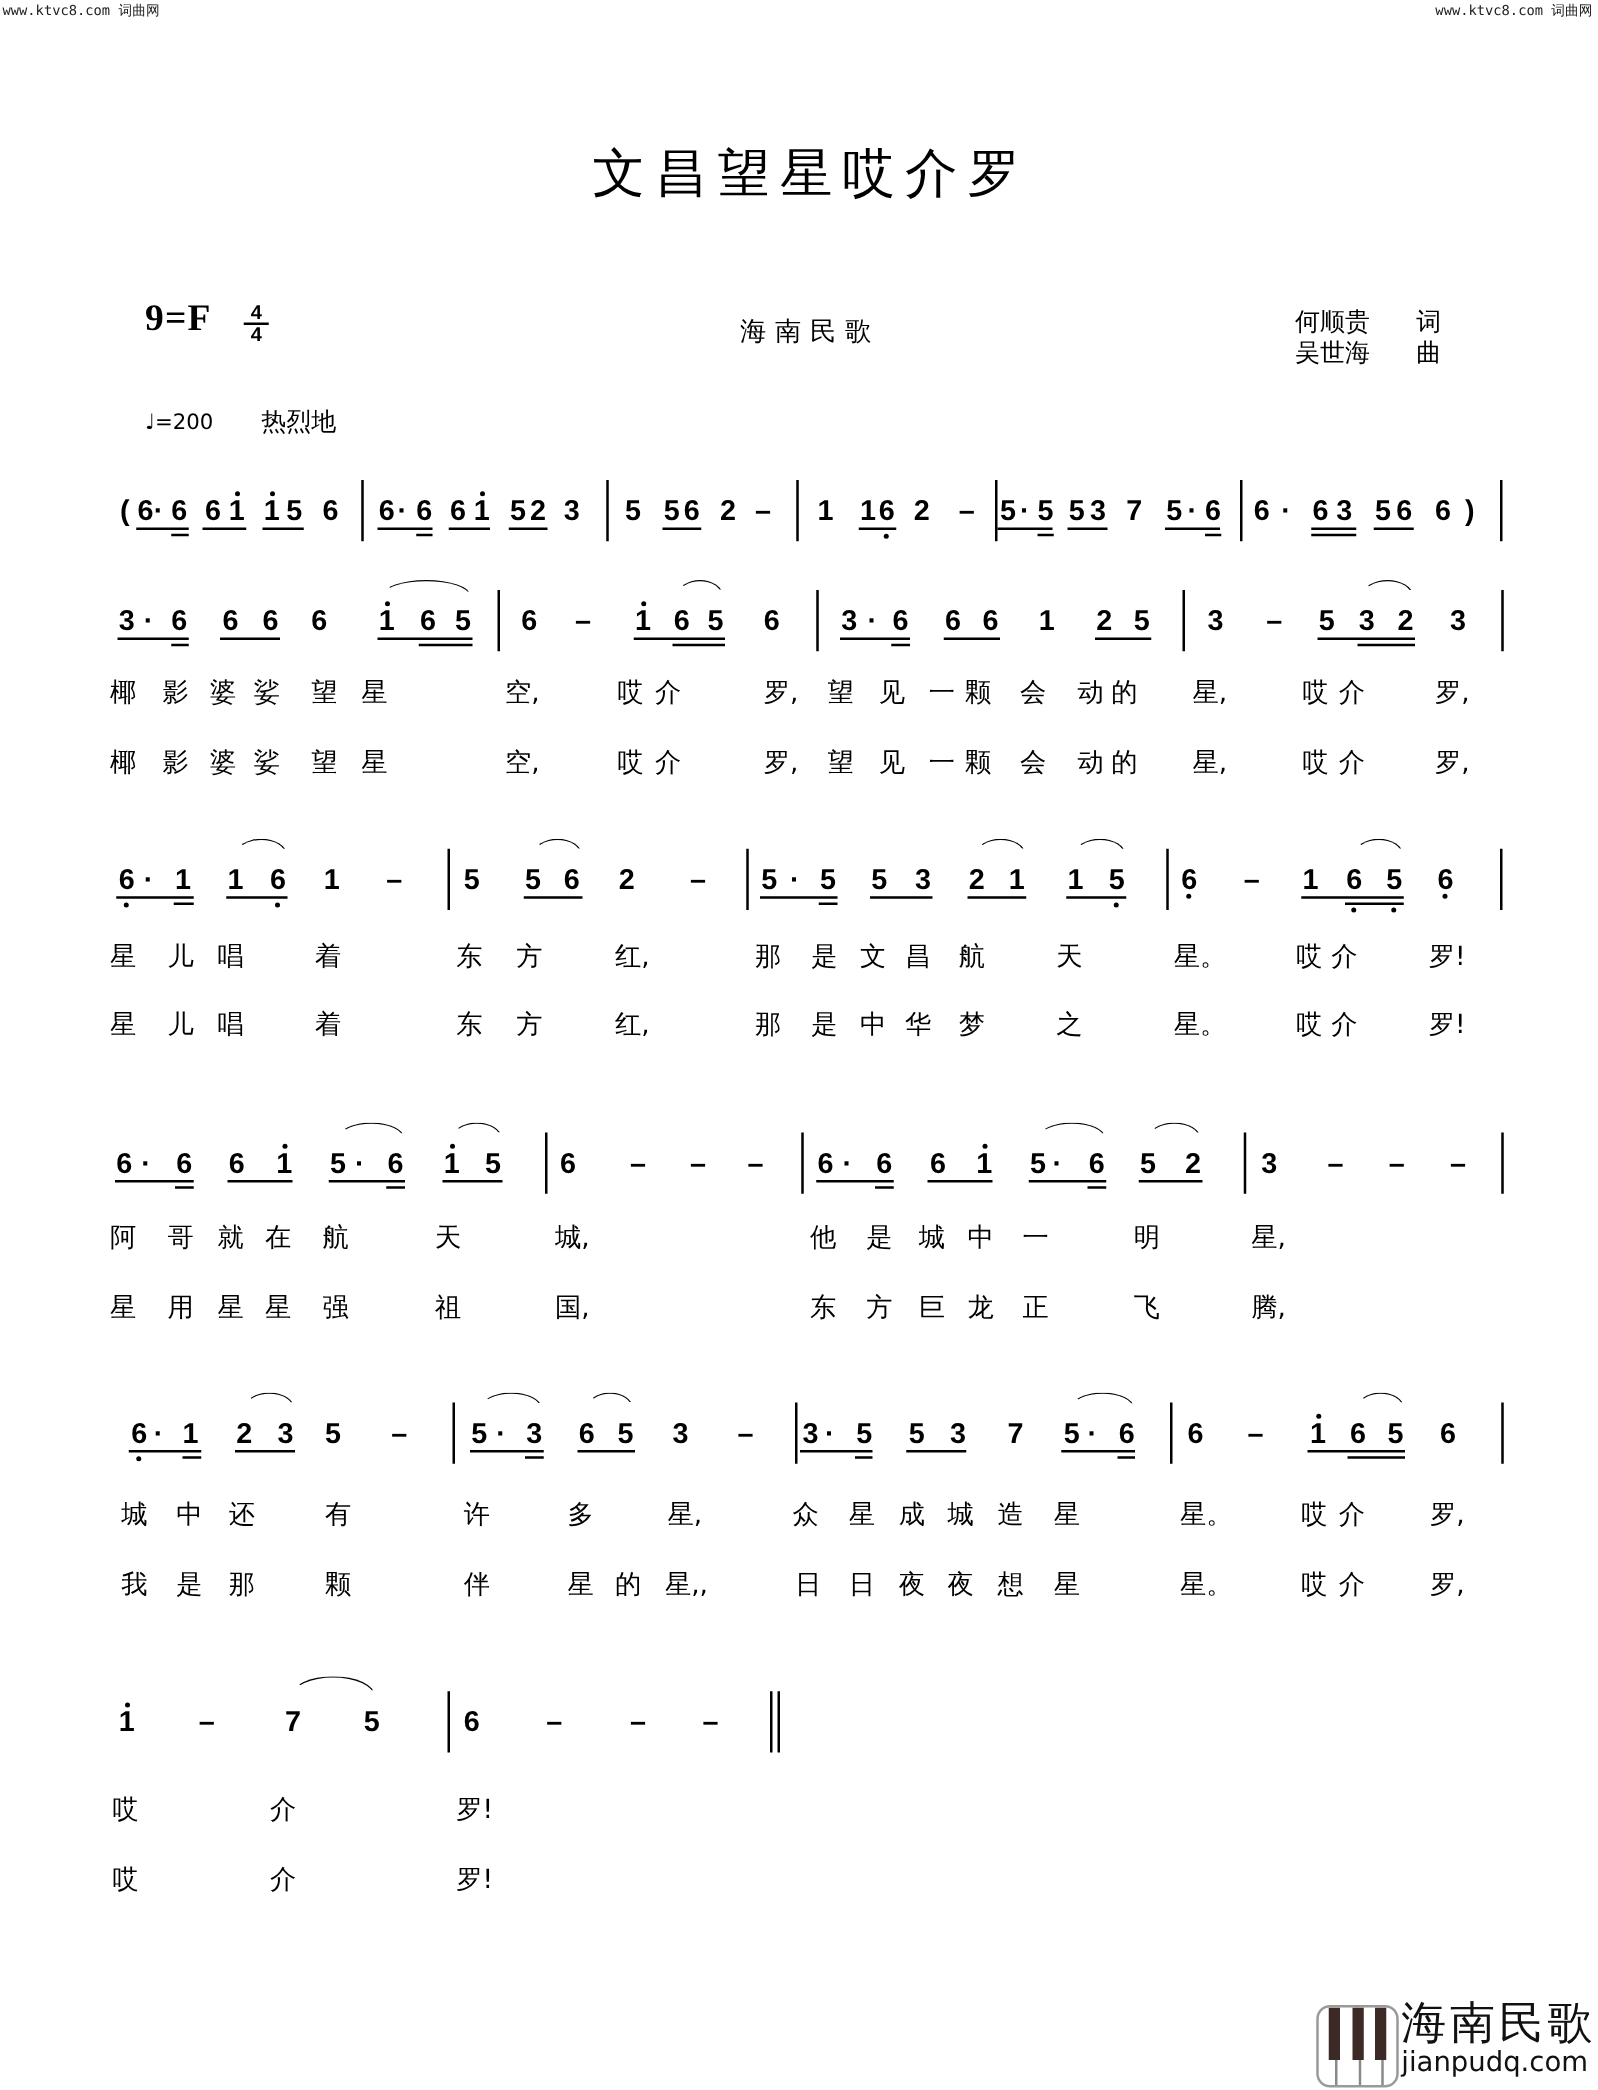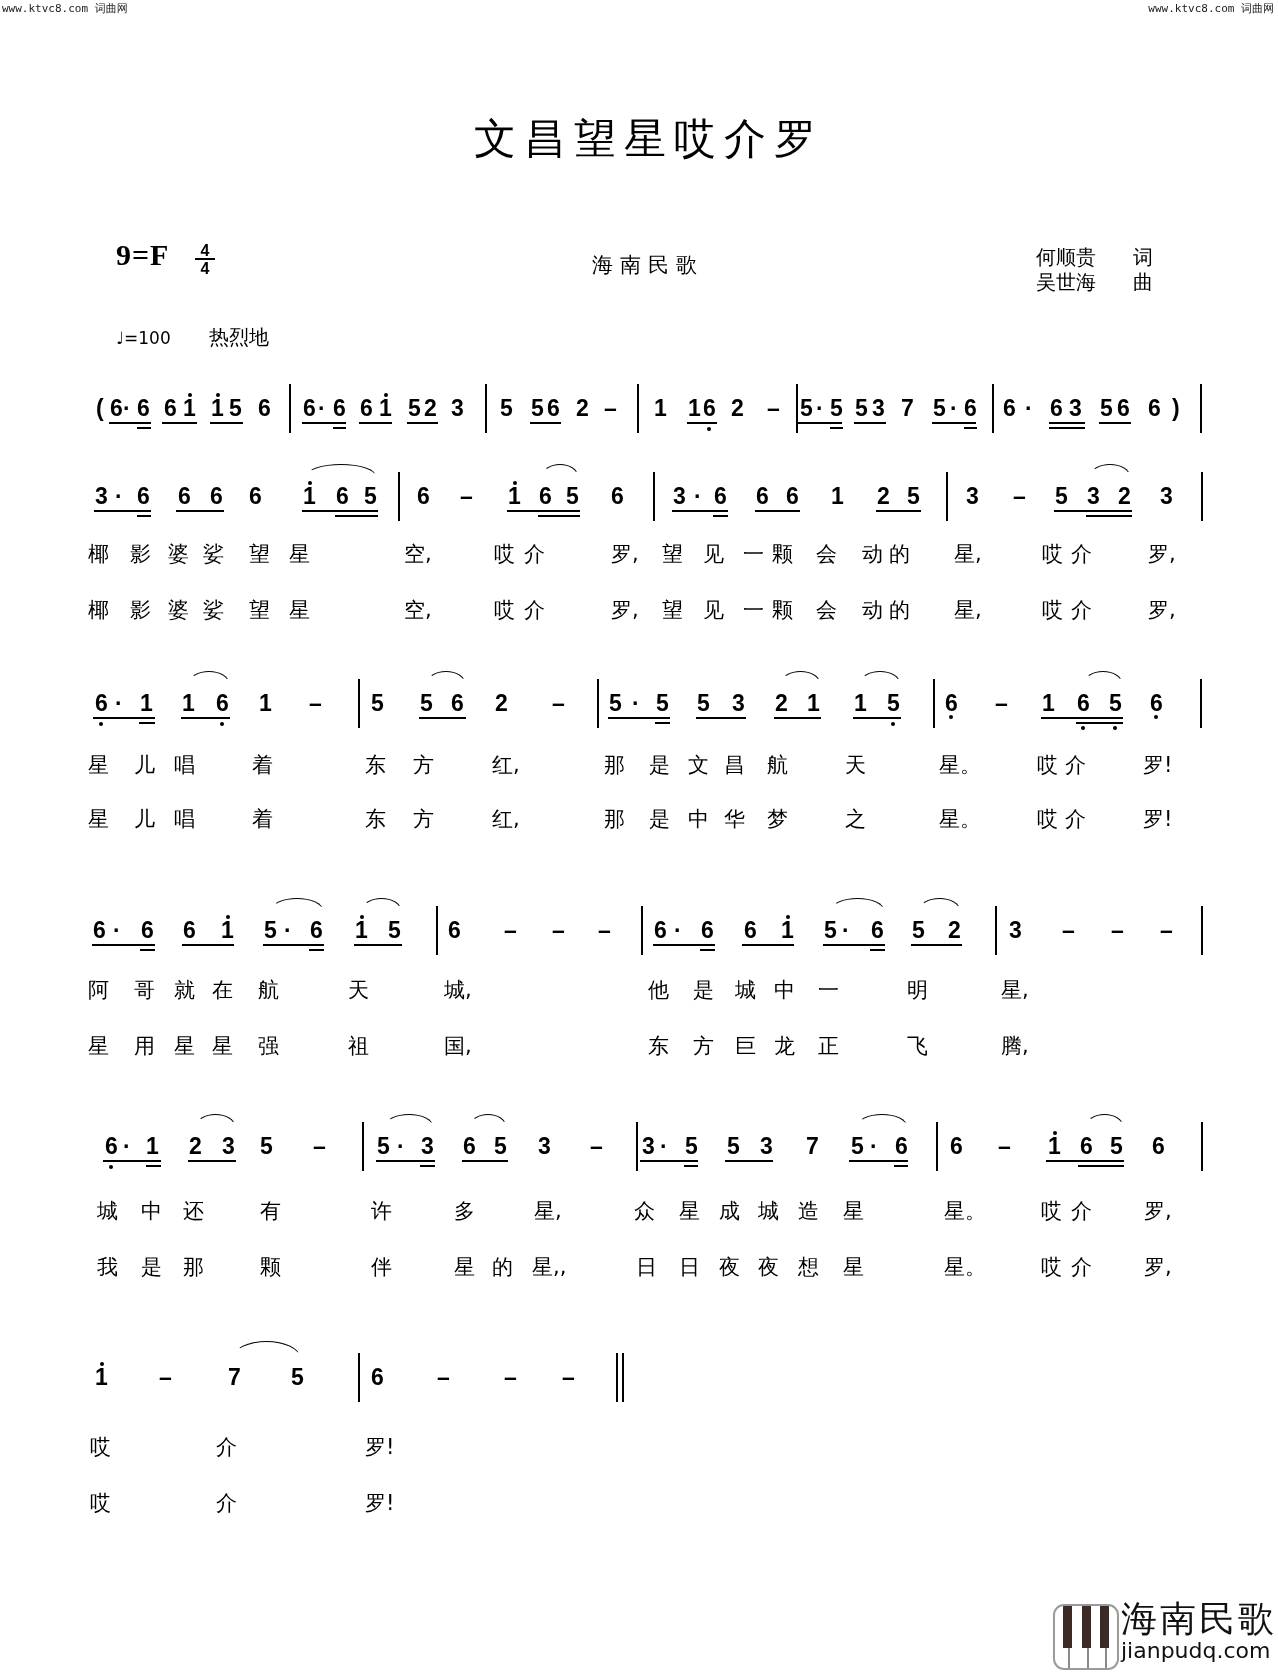--- a/index.html
+++ b/index.html
@@ -47,21 +47,21 @@
 <div class="ts">
   <span class="num">4</span>
   <span class="line"></span>
   <span class="den">4</span>
 </div>
 <div class="origin">海南民歌</div>
 <div class="credit" style="left:1036px;top:247px">何顺贵</div>
 <div class="credit" style="left:1133px;top:247px">词</div>
 <div class="credit" style="left:1036px;top:272px">吴世海</div>
 <div class="credit" style="left:1133px;top:272px">曲</div>
-<div class="tempo">♩=100</div>
+<div class="tempo">♩=200</div>
 <div class="expr">热烈地</div>
 
 <div class="row" style="top:400px">
   <span class="n" style="left:96px">(</span>
   <span class="n" style="left:110px">6</span>
   <span class="n" style="left:123px">·</span>
   <span class="n" style="left:137px">6</span>
   <span class="n" style="left:164px">6</span>
   <span class="n hi" style="left:183px">1</span>
   <span class="n hi" style="left:211px">1</span>

